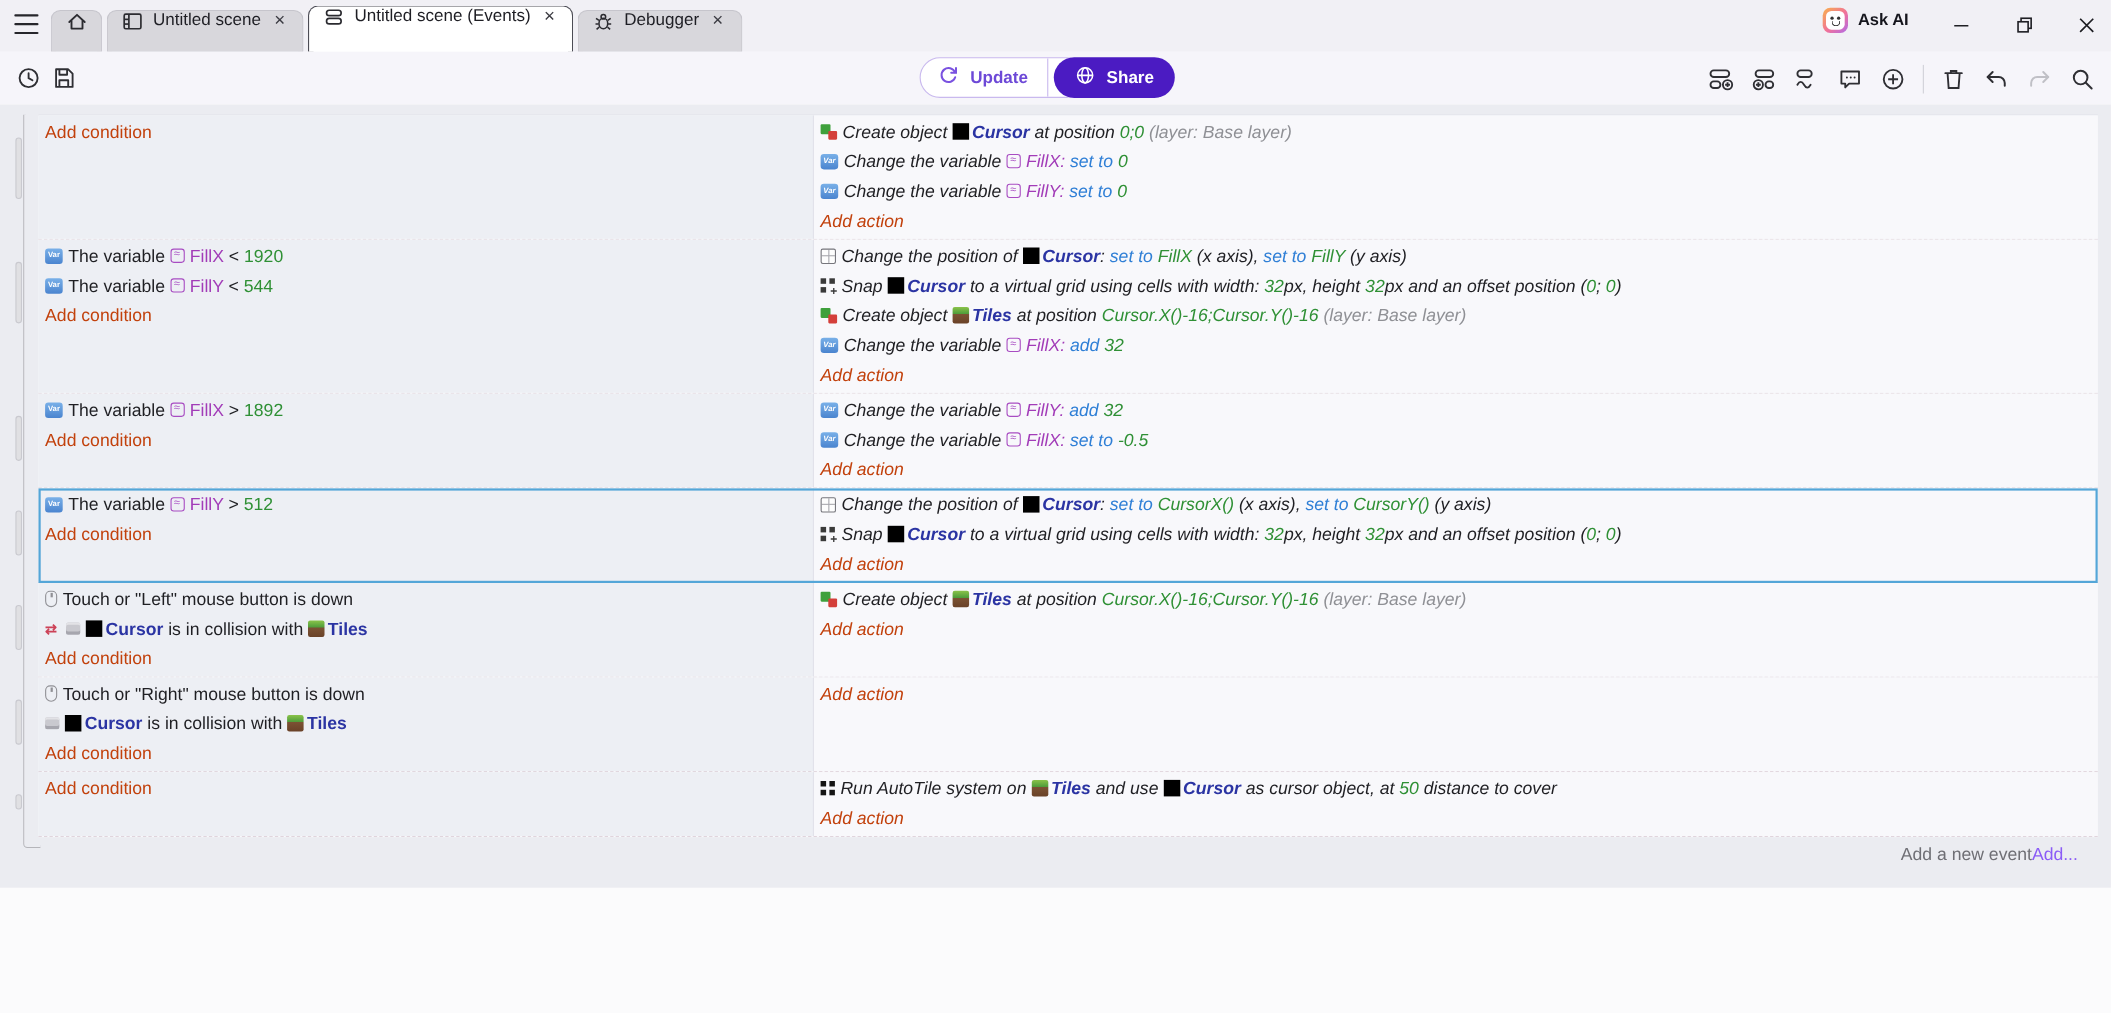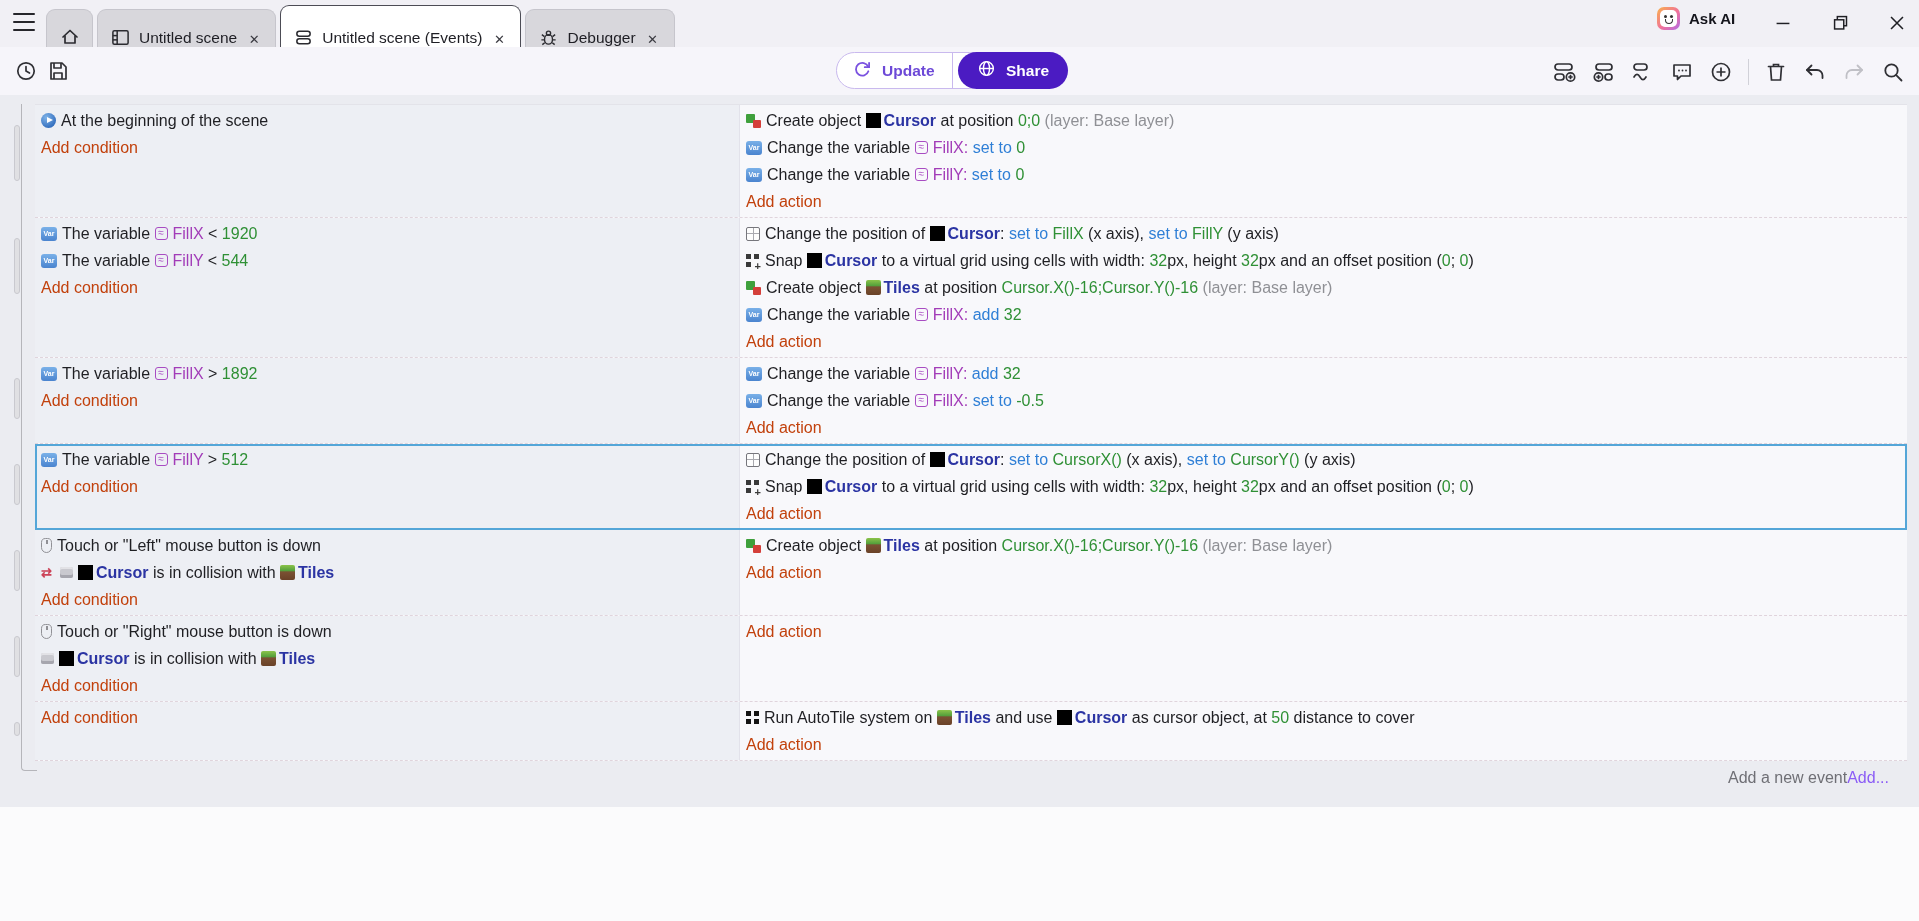--- a/index.html
+++ b/index.html
@@ -6,21 +6,21 @@
   body { font-family: "Liberation Sans", sans-serif; }
   .screen { position: relative; width: 1919px; height: 921px; overflow: hidden;
             background: #fbfbfc; font-size: 16px; color: #1f1f23; }
 
   
   .titlebar { position: relative; height: 47px; background: #f1f0f5; }
   .hamburger { position: absolute; left: 13px; top: 13px; width: 22px; height: 18px;
                cursor: pointer; display: flex; flex-direction: column; justify-content: space-between; }
   .hamburger i { display: block; height: 2.4px; background: #26262b; border-radius: 2px; }
   .tabs { position: absolute; left: 46px; bottom: 0; display: flex; align-items: flex-end; gap: 4px; }
-  .tab { display: flex; align-items: flex-end; gap: 9px; height: 38px; padding: 0 13px;
+  .tab { display: flex; align-items: flex-start; gap: 9px; height: 38px; padding: 0 13px;
          background: #d8d7dc; border: 1px solid #c6c5cc; border-bottom: none;
          border-radius: 9px 9px 0 0; color: #1e1e24; white-space: nowrap; }
   .tab.home { width: 47px; justify-content: center; padding: 0; }
   .tab.active { background: #ffffff; border: 1px solid #4c4c55; border-bottom: none;
                 height: 42px; position: relative; z-index: 2; }
   .tab-label { font-size: 15.5px; }
   .tab-close { width: 16px; height: 16px; display: flex; align-items: center; justify-content: center;
                color: #3a3a41; font-size: 13px; cursor: pointer; }
   .tab-close::before { content: "\2715"; }
   .tab svg { display: block; }
@@ -66,21 +66,21 @@
   .tree { position: absolute; left: 21px; top: 9px; width: 16px; height: 667px;
           border-left: 1px solid #b5b5ba; border-bottom: 1px solid #b5b5ba;
           border-bottom-left-radius: 4px; }
   .events { margin: 0 12px 0 35px; border-top: 1px solid #e3e3e9; position: relative; z-index: 1; }
   .event { display: flex; position: relative; border-bottom: 1px dashed #e0d4dc; background: #f8f8fb; }
   .event.selected { outline: 2.5px solid var(--selected-border, #54a6d8); outline-offset: -2px; z-index: 2; }
   .handle { position: absolute; left: -21px; top: 20px; width: 6px; background: #e0e0e3;
             border: 1px solid #c9c9cf; border-radius: 3px; cursor: grab; }
   .col { padding-top: 2px; padding-bottom: 2px; }
   .conds { width: 705px; background: #edeff4; border-right: 1px solid #e2e2ea; }
-  .acts { flex: 1; background: #f8f8fb; min-width: 0; }
+  .acts { flex: 1; background: #f8f8fb; min-width: 0; font-style: italic; }
   .row { height: 27px; line-height: 27px; padding-left: 6px; white-space: nowrap;
          overflow: hidden; cursor: pointer; }
   .row.add { color: #c2410c; }
   .t-p { color: #1f1f23; }
   .t-obj { color: var(--object-blue, #2b34a3); font-weight: bold; }
   .t-var { color: var(--variable-purple, #a23cb8); }
   .t-op { color: var(--operator-blue, #2f7fd6); }
   .t-val { color: var(--value-green, #2f9035); }
   .t-gray { color: var(--muted-gray, #8f9095); }
 
@@ -326,21 +326,20 @@
     </div>
   </div>
 
   <div class="main">
     <div class="sheet">
       <div class="tree"></div>
       <div class="events">
           <div class="event">
             <div class="handle" style="height: 56px;"></div>
             <div class="col conds">
-              <div class="row"><span class="ei ei-play"></span><span class="t-p">At the beginning of the scene</span></div>
               <div class="row add">Add condition</div>
             </div>
             <div class="col acts">
               <div class="row"><span class="ei ei-create"></span><span class="t-p">Create object </span><span class="ei ei-cursor"></span><span class="t-obj">Cursor</span><span class="t-p"> at position </span><span class="t-val">0;0</span><span class="t-p"> </span><span class="t-gray">(layer: Base layer)</span></div>
               <div class="row"><span class="ei ei-varblue"></span><span class="t-p">Change the variable </span><span class="ei ei-vartag"></span><span class="t-var">FillX:</span><span class="t-p"> </span><span class="t-op">set to</span><span class="t-p"> </span><span class="t-val">0</span></div>
               <div class="row"><span class="ei ei-varblue"></span><span class="t-p">Change the variable </span><span class="ei ei-vartag"></span><span class="t-var">FillY:</span><span class="t-p"> </span><span class="t-op">set to</span><span class="t-p"> </span><span class="t-val">0</span></div>
               <div class="row add">Add action</div>
             </div>
           </div>
           <div class="event">

